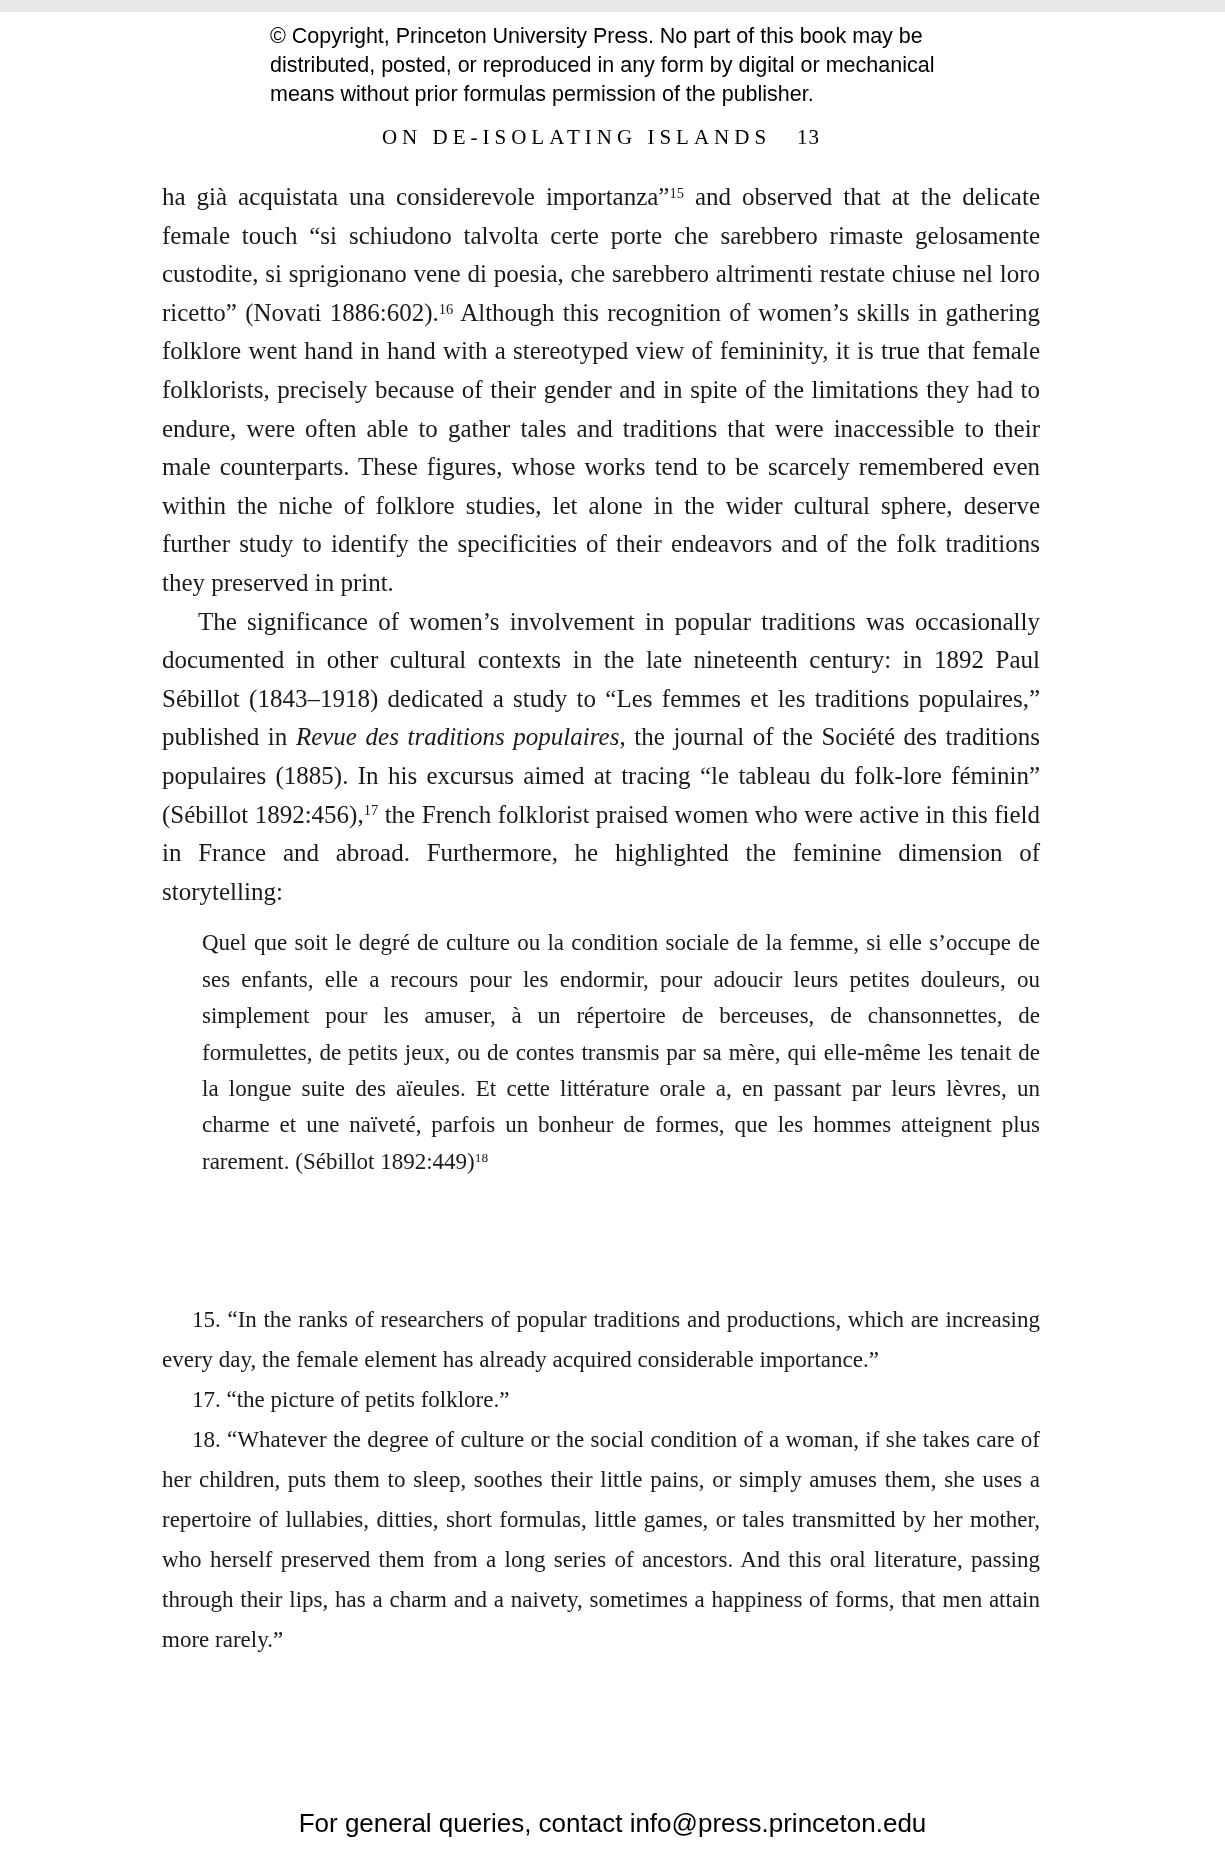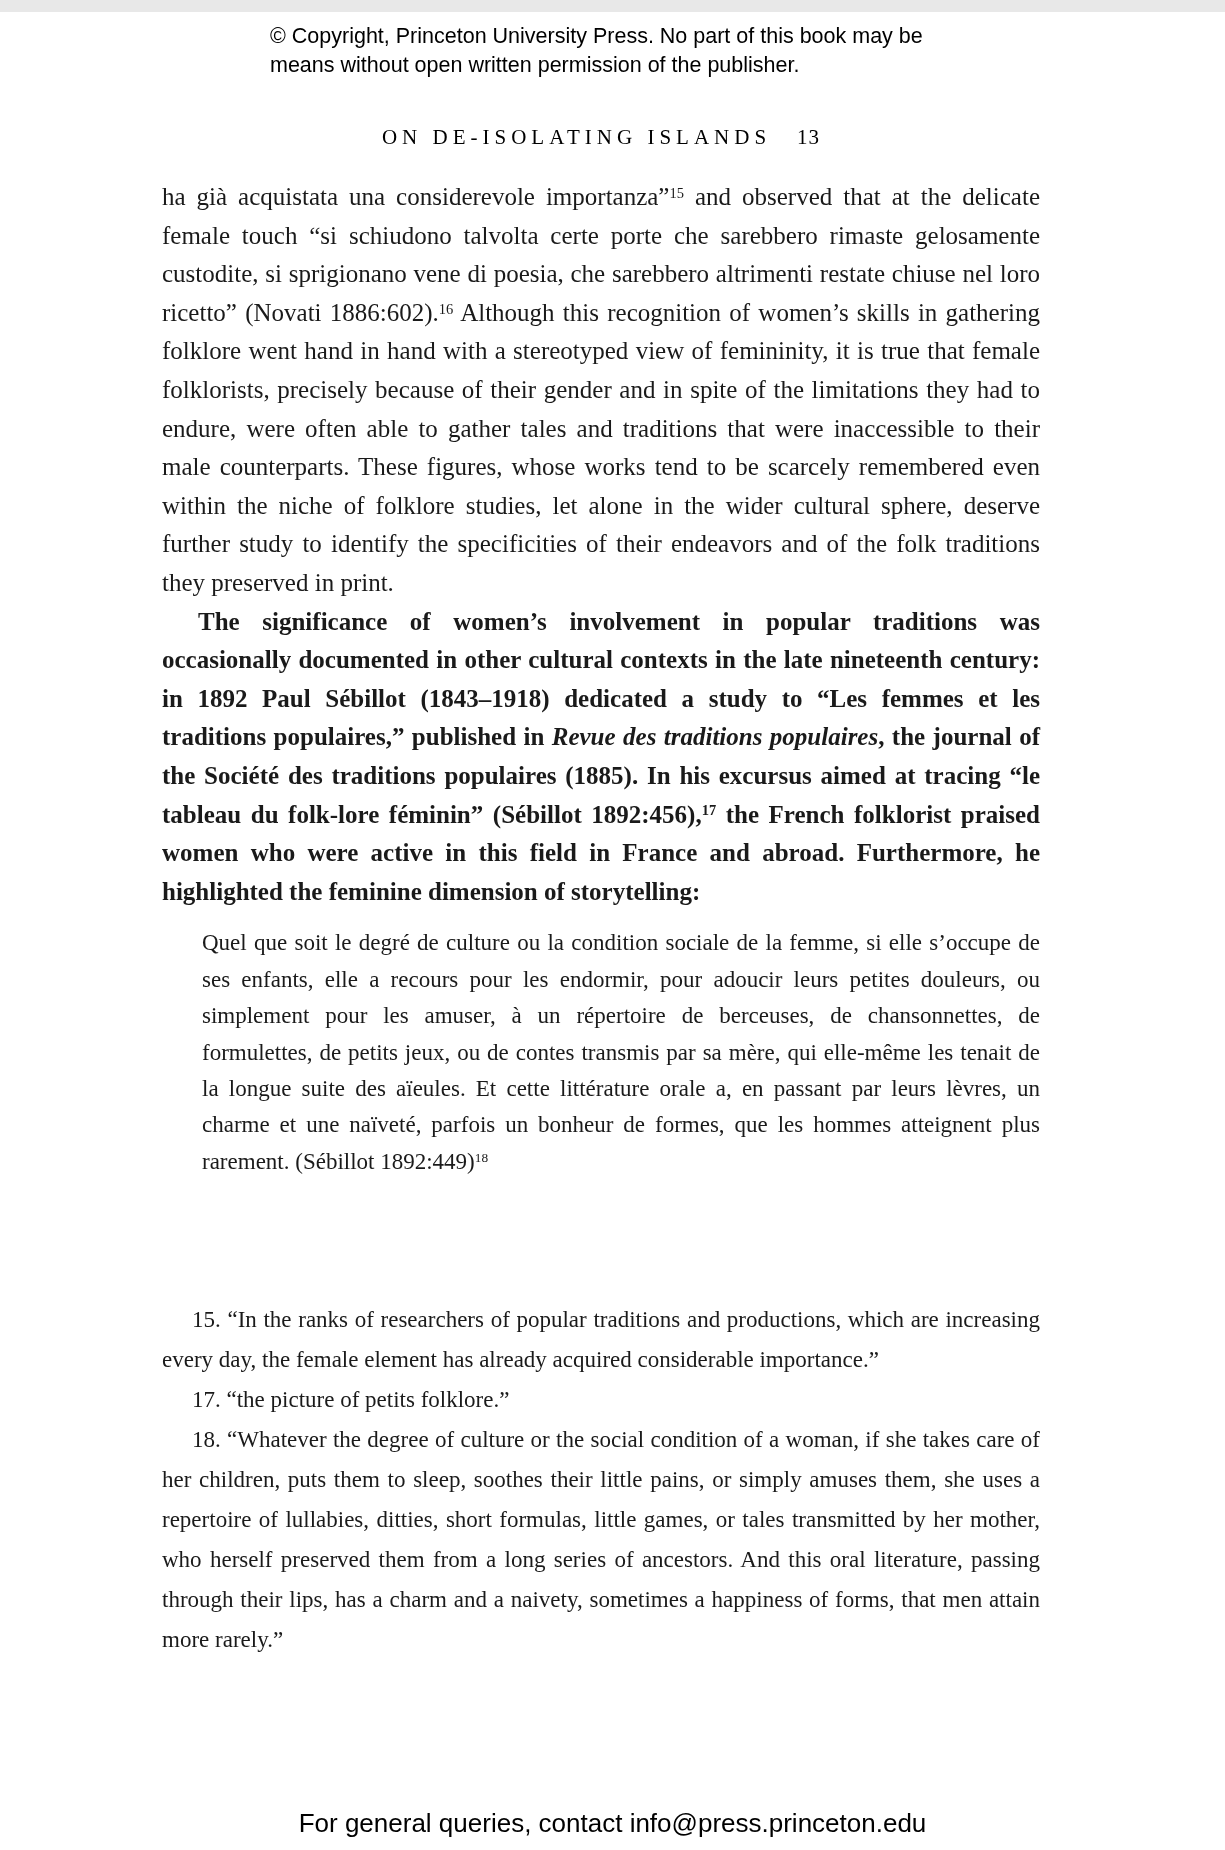--- a/index.html
+++ b/index.html
@@ -37,21 +37,21 @@
   .body-text {
     position: absolute;
     left: 162px;
     top: 166px;
     width: 878px;
     font-size: 25px;
     line-height: 38.6px;
     text-align: justify;
   }
   .body-text p { margin: 0; padding: 0; }
-  .body-text p.indent { text-indent: 36px; font-weight: bold; }
+  .body-text p.indent { text-indent: 36px; }
   .body-text p.quote {
     margin-top: 14px;
     padding-left: 40px;
     font-size: 23px;
     line-height: 36.4px;
   }
   sup.fnref {
     font-size: 0.58em;
     line-height: 0;
     vertical-align: baseline;
@@ -80,21 +80,22 @@
     color: #000000;
   }
 </style>
 </head>
 <body>
 
 <div class="page">
 
   <div class="copyright">
     <div>© Copyright, Princeton University Press. No part of this book may be</div>
-    <div>means without open written permission of the publisher.</div>
+    <div>distributed, posted, or reproduced in any form by digital or mechanical</div>
+    <div>means without prior formulas permission of the publisher.</div>
   </div>
 
   <div class="running-head">
     <span class="rh-title">ON DE-ISOLATING ISLANDS</span><span class="rh-page">13</span>
   </div>
 
   <div class="body-text" id="body-text">
       <p class=""><span>ha già acquistata una considerevole importanza”</span><sup class="fnref">15</sup><span> and observed that at the delicate female touch “si schiudono talvolta certe porte che sarebbero rimaste gelosamente custodite, si sprigionano vene di poesia, che sarebbero altrimenti restate chiuse nel loro ricetto” (Novati 1886:602).</span><sup class="fnref">16</sup><span> Although this recognition of women’s skills in gathering folklore went hand in hand with a stereotyped view of femininity, it is true that female folklorists, precisely because of their gender and in spite of the limitations they had to endure, were often able to gather tales and traditions that were inaccessible to their male counterparts. These figures, whose works tend to be scarcely remembered even within the niche of folklore studies, let alone in the wider cultural sphere, deserve further study to identify the specificities of their endeavors and of the folk traditions they preserved in print.</span></p>
       <p class="indent"><span>The significance of women’s involvement in popular traditions was occasionally documented in other cultural contexts in the late nineteenth century: in 1892 Paul Sébillot (1843–1918) dedicated a study to “Les femmes et les traditions populaires,” published in </span><em>Revue des traditions populaires</em><span>, the journal of the Société des traditions populaires (1885). In his excursus aimed at tracing “le tableau du folk-lore féminin” (Sébillot 1892:456),</span><sup class="fnref">17</sup><span> the French folklorist praised women who were active in this field in France and abroad. Furthermore, he highlighted the feminine dimension of storytelling:</span></p>
       <p class="quote"><span>Quel que soit le degré de culture ou la condition sociale de la femme, si elle s’occupe de ses enfants, elle a recours pour les endormir, pour adoucir leurs petites douleurs, ou simplement pour les amuser, à un répertoire de berceuses, de chansonnettes, de formulettes, de petits jeux, ou de contes transmis par sa mère, qui elle-même les tenait de la longue suite des aïeules. Et cette littérature orale a, en passant par leurs lèvres, un charme et une naïveté, parfois un bonheur de formes, que les hommes atteignent plus rarement. (Sébillot 1892:449)</span><sup class="fnref">18</sup></p>

